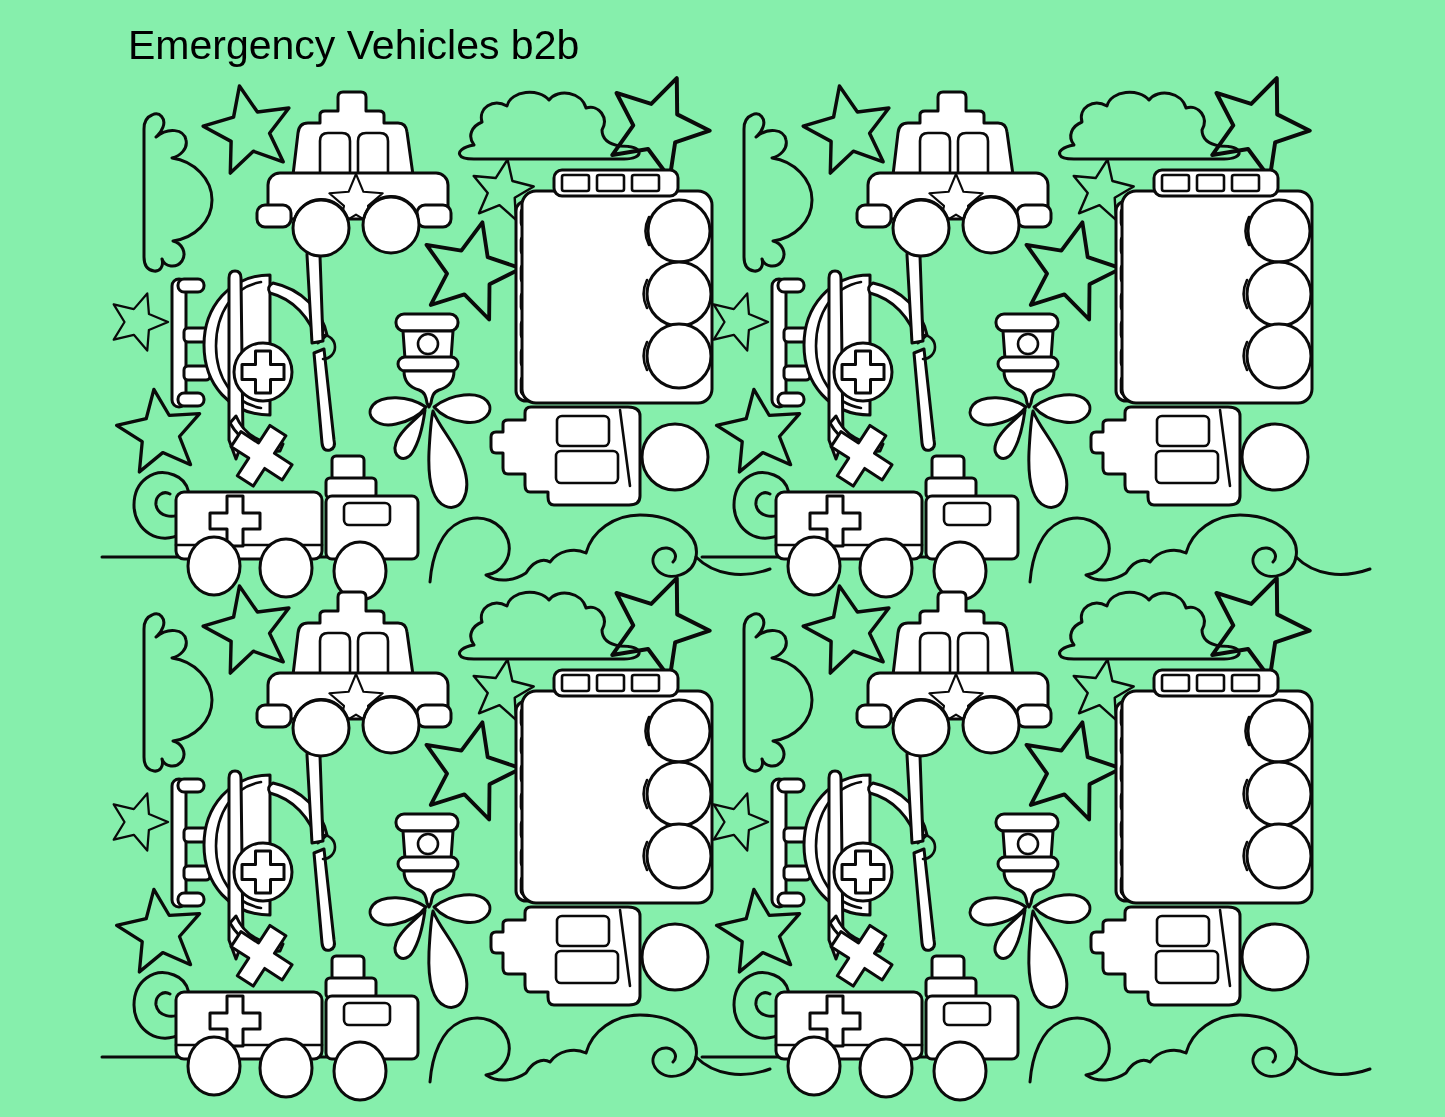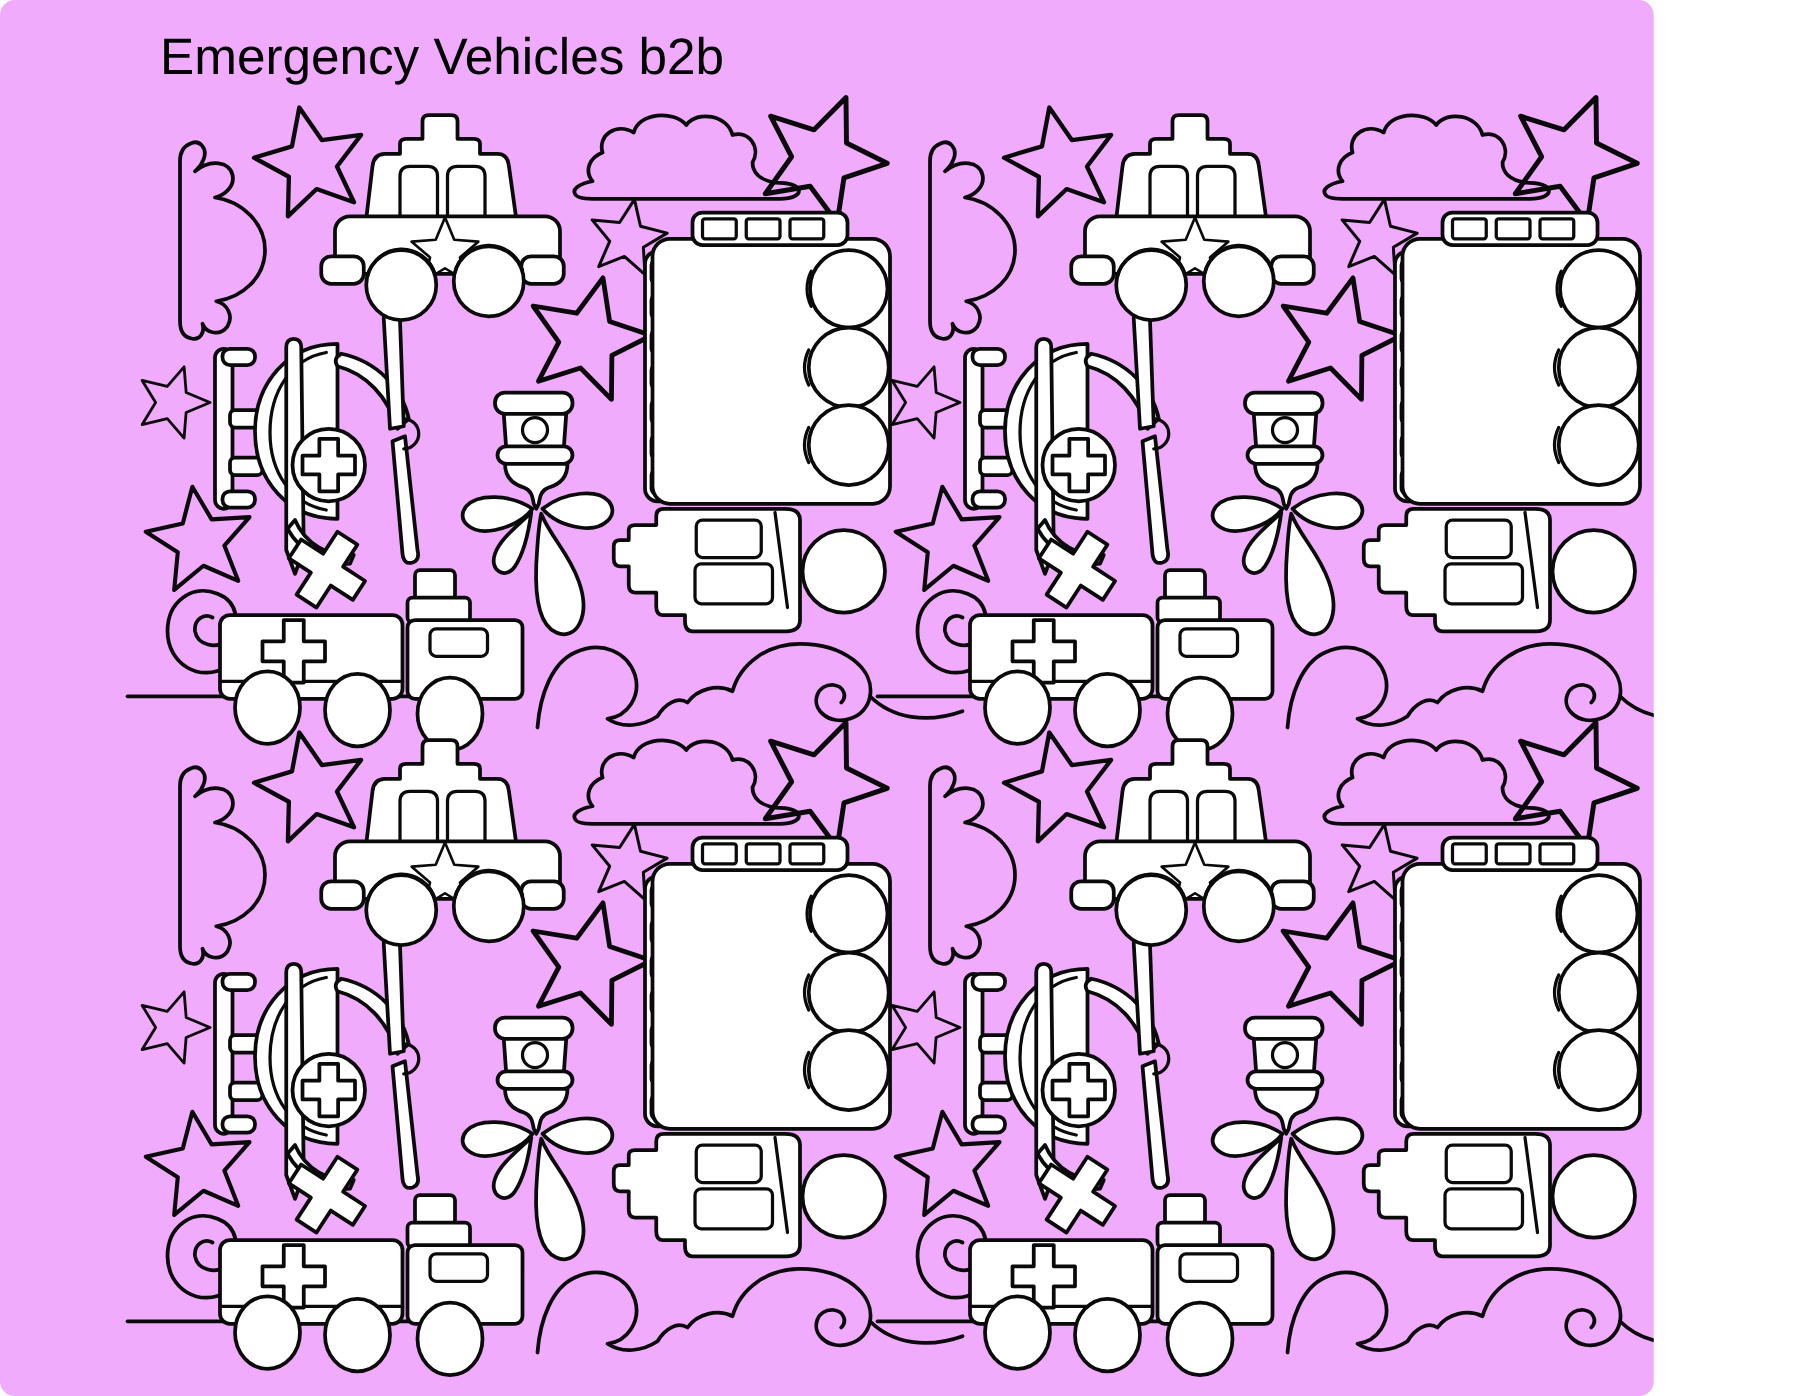--- a/index.html
+++ b/index.html
@@ -1,17 +1,17 @@
 <!DOCTYPE html>
 <html><head>
 <meta charset="utf-8">
 <style>
   html,body{margin:0;padding:0;background:#ffffff;}
-  .page{position:relative;width:1323px;height:1117px;background:#f0abfc;overflow:hidden;
-        font-family:"Liberation Sans", sans-serif;border-radius:12px;}
+  .page{position:relative;width:1445px;height:1117px;background:#86efac;overflow:hidden;
+        font-family:"Liberation Sans", sans-serif;}
   .title{position:absolute;left:128px;top:22px;font-size:41px;font-weight:400;color:#000;
          letter-spacing:0px;white-space:nowrap;}
   svg{position:absolute;left:0;top:0;}
   .ln{fill:none;stroke:#0a0a0a;stroke-width:3;stroke-linecap:round;stroke-linejoin:round;}
   .wh{fill:#ffffff;stroke:#0a0a0a;stroke-width:3;stroke-linecap:round;stroke-linejoin:round;}
   .th{fill:none;stroke:#0a0a0a;stroke-width:2.6;stroke-linecap:round;stroke-linejoin:round;}
 </style>
 </head>
 <body>
 

